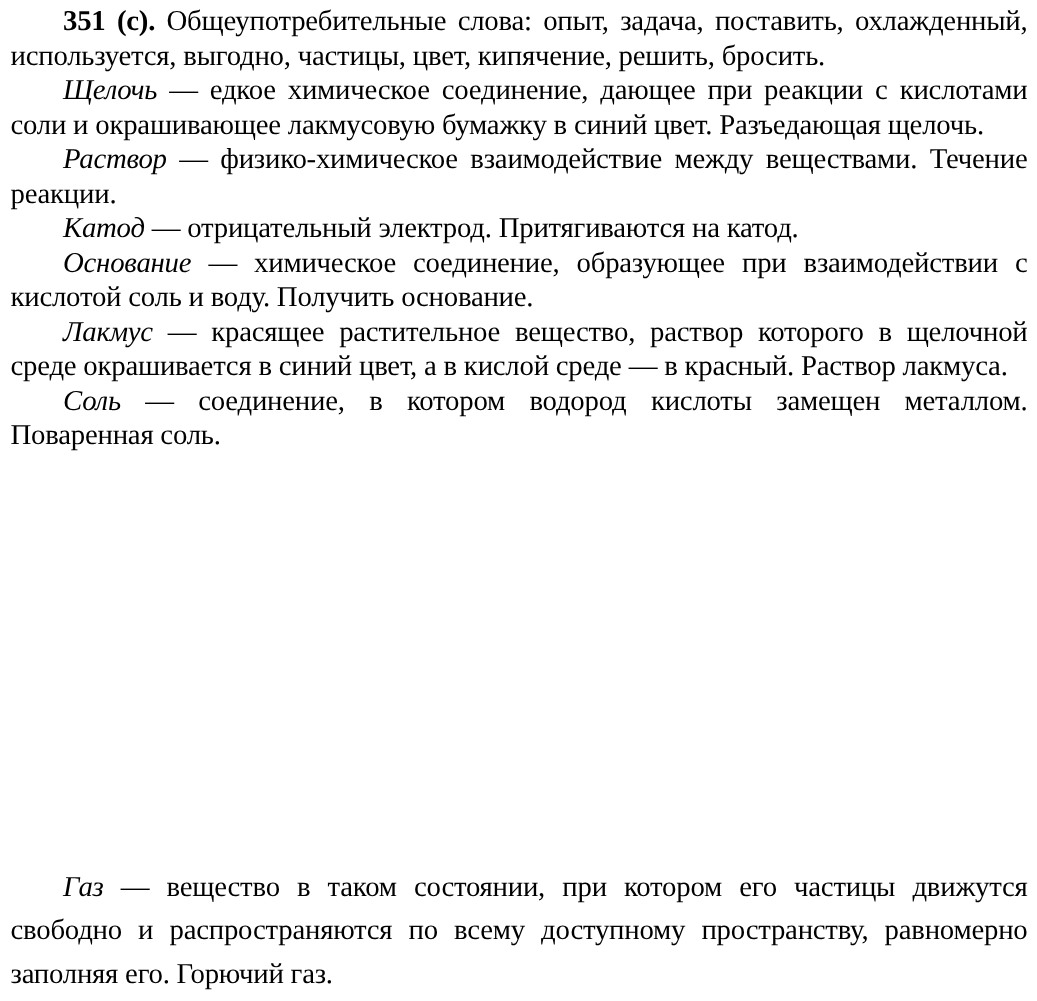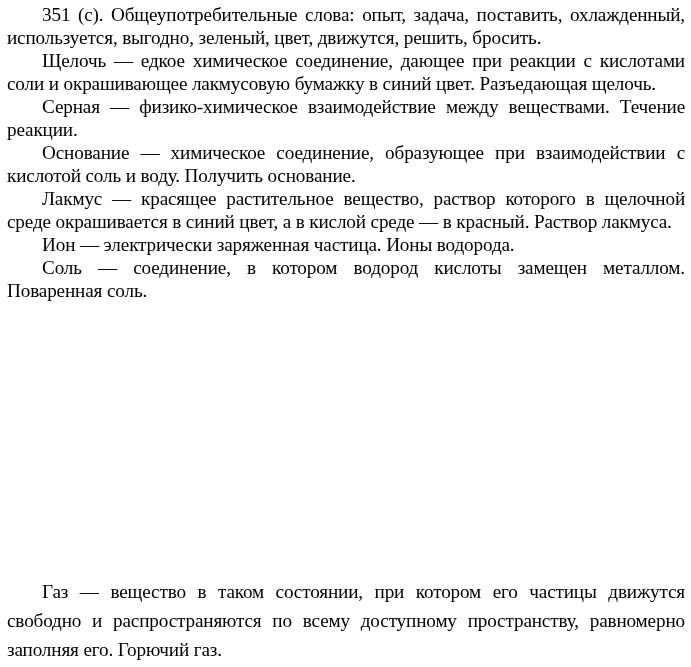--- a/index.html
+++ b/index.html
@@ -24,53 +24,54 @@
       line-height: 23px;
       text-align: justify;
       letter-spacing: -0.15px;
     }
     .para {
       margin: 0;
       text-indent: 35px;
       hyphens: manual;
     }
     .heading-num {
-      font-weight: normal;
+      font-weight: bold;
     }
     .term {
+      font-style: italic;
     }
     .gas-block {
       position: absolute;
       left: 7px;
       top: 577px;
       width: 678px;
       font-size: 19.2px;
       line-height: 29px;
       text-align: justify;
       letter-spacing: -0.15px;
     }
   </style>
 </head>
 <body>
 
 <div class="page">
-  <p class="para"><span class="heading-num">351 (с).</span><span> Общеупотребительные слова: опыт, задача, поставить, охлажденный, используется, выгодно, зеленый, цвет, движутся, решить, бросить.</span></p>
+  <p class="para"><span class="heading-num">351 (с).</span><span> Общеупотребительные слова: опыт, задача, поставить, охлажденный, используется, выгодно, частицы, цвет, кипячение, решить, бросить.</span></p>
 
 
   <p class="para"><span class="term">Щелочь</span><span> — едкое химическое соединение, дающее при реакции с кислотами соли и окрашивающее лакмусовую бумажку в синий цвет. Разъедающая щелочь.</span></p>
 
 
-  <p class="para"><span class="term">Серная</span><span> — физико-химическое взаимодействие между веществами. Течение реакции.</span></p>
+  <p class="para"><span class="term">Раствор</span><span> — физико-химическое взаимодействие между веществами. Течение реакции.</span></p>
 
+  <p class="para"><span class="term">Катод</span><span> — отрицательный электрод. Притягиваются на катод.</span></p>
 
   <p class="para"><span class="term">Основание</span><span> — химическое соединение, образующее при взаимодействии с кислотой соль и воду. Получить основание.</span></p>
 
   <p class="para"><span class="term">Лакмус</span><span> — красящее растительное вещество, раствор которого в щелочной среде окрашивается в синий цвет, а в кислой среде — в красный. Раствор лакмуса.</span></p>
 
-  <p class="para"><span class="term">Ион</span><span> — электрически заряженная частица. Ионы водорода.</span></p>
 
   <p class="para"><span class="term">Соль</span><span> — соединение, в котором водород кислоты замещен металлом. Поваренная соль.</span></p>
 
 </div>
 
 <div class="gas-block">
   <p class="para"><span class="term">Газ</span><span> — вещество в таком состоянии, при котором его частицы движутся свободно и распространяются по всему доступному пространству, равномерно заполняя его. Горючий газ.</span></p>
 </div>
 
 </body></html>

